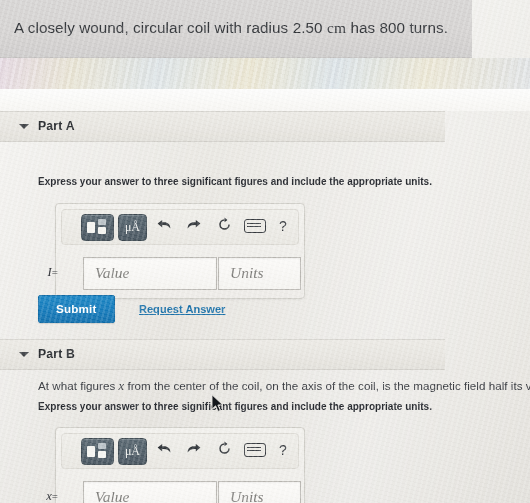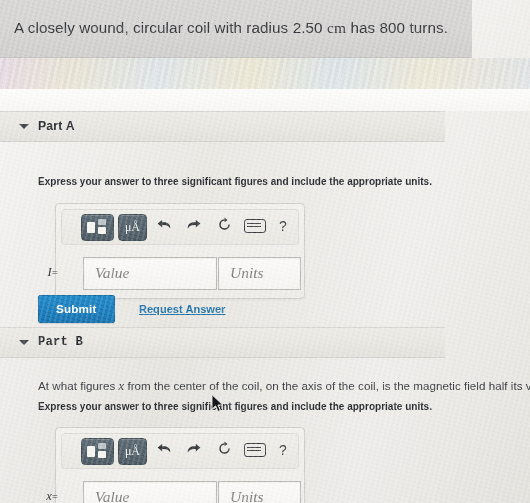--- a/index.html
+++ b/index.html
@@ -361,21 +361,21 @@
         <span class="ph">Units</span>
       </div>
     </div>
   </div>
 
   <div id="submit-row" style="top:295px;">
     <span id="submit-btn">Submit</span>
     <span id="request-link">Request Answer</span>
   </div>
 
-  <div class="part-header" style="top:327px;font-family:Liberation Mono, monospace;">
+  <div class="part-header" style="top:339px;">
     <div class="caret"></div>
     <div class="plabel">Part B</div>
   </div>
 
   <div class="prompt" style="top:379px;">
     <span>At what figures</span>
     <span class="ital">x</span>
     <span>from the center of the coil, on the axis of the coil, is the magnetic field half its value at the center</span>
   </div>
   <div class="instr" style="top:401px;">Express your answer to three significant figures and include the appropriate units.</div>

